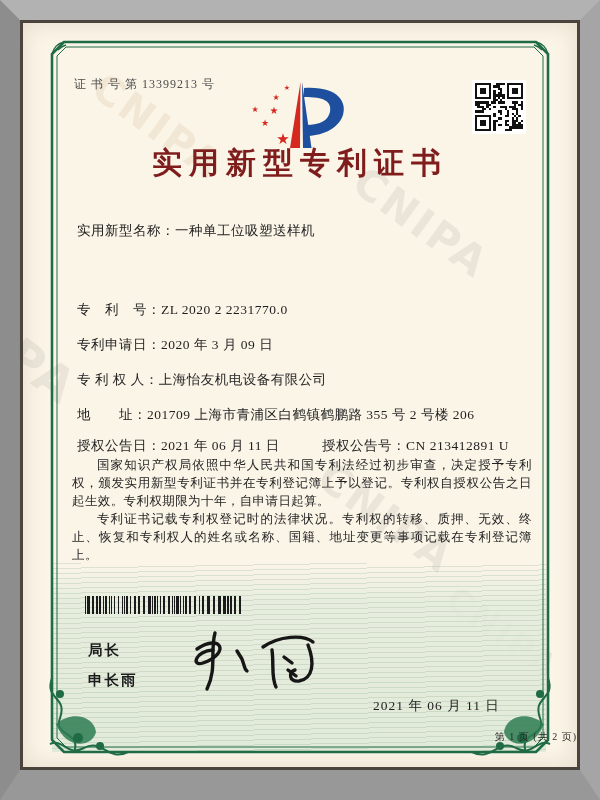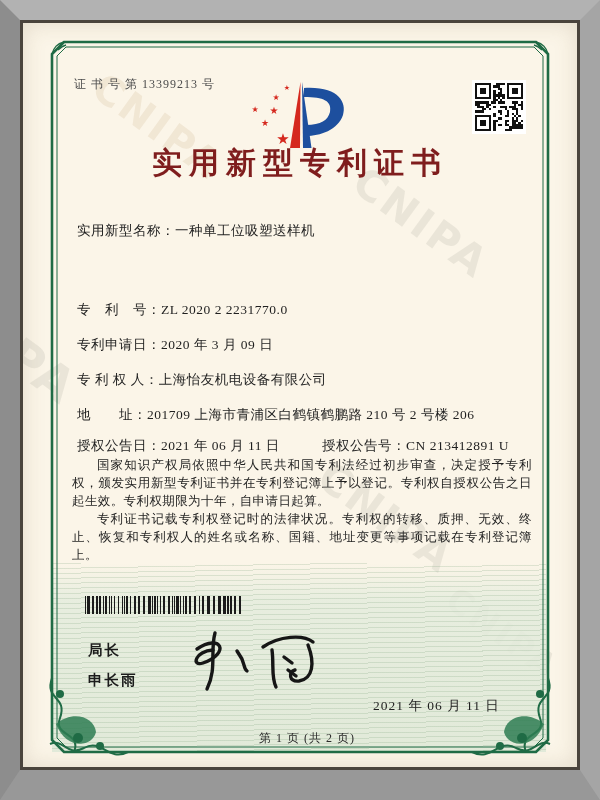--- a/index.html
+++ b/index.html
@@ -38,22 +38,22 @@
   .grant-extra{position:absolute;left:245px;top:0;white-space:nowrap;}
   .paras{position:absolute;left:49px;top:433px;width:460px;font-size:12.5px;
          line-height:18px;color:#1f1f1f;text-align:justify;letter-spacing:.4px;}
   .paras p{margin:0;text-indent:2em;}
   .barcode{position:absolute;left:62px;top:573px;width:156px;height:18px;display:flex;align-items:stretch;}
   .barcode span{display:block;height:100%;}
   .signer{position:absolute;left:65px;font-size:14.5px;font-weight:bold;color:#1c1c1c;
           font-family:"Liberation Sans","DejaVu Sans",sans-serif;letter-spacing:2px;}
   .signature{position:absolute;left:152px;top:596px;}
   .issue-date{position:absolute;left:350px;top:674px;font-size:13.5px;color:#1f1f1f;letter-spacing:1px;}
-  .page-footer{position:absolute;left:0;right:0;top:707px;text-align:center;
-          font-size:12px;color:#2a2a2a;letter-spacing:1px;padding-left:14px;}
+  .page-footer{position:absolute;left:0;right:0;top:707px;text-align:right;
+          font-size:10px;color:#2a2a2a;letter-spacing:1px;padding-left:14px;}
 </style>
 </head>
 <body>
 
 <div class="stage">
   <div class="frame"></div>
   <div class="frame-edge"></div>
 
   <div class="paper" style="background: rgb(251, 245, 232);">
 
@@ -244,21 +244,21 @@
         <rect x="1" y="15" width="5" height="5" fill="#fff"></rect>
         <rect x="2" y="16" width="3" height="3" fill="#111"></rect>
       </svg>
 
     <h1 class="title">实用新型专利证书</h1>
 
     <div class="field" style="top:199px"><span>实用新型名称：</span><span>一种单工位吸塑送样机</span></div>
     <div class="field" style="top:278px"><span>专　利　号：</span><span>ZL 2020 2 2231770.0</span></div>
     <div class="field" style="top:313px"><span>专利申请日：</span><span>2020 年 3 月 09 日</span></div>
     <div class="field" style="top:348px"><span>专 利 权 人：</span><span>上海怡友机电设备有限公司</span></div>
-    <div class="field" style="top:383px"><span>地　　址：</span><span>201709 上海市青浦区白鹤镇鹤鹏路 210 号 2 号楼 206</span></div>
+    <div class="field" style="top:383px"><span>地　　址：</span><span>201709 上海市青浦区白鹤镇鹤鹏路 355 号 2 号楼 206</span></div>
 
     <div class="field" style="top:414px;right:62px">
       <span>授权公告日：</span><span>2021 年 06 月 11 日</span>
       <span class="grant-extra"><span>授权公告号：</span><span>CN 213412891 U</span></span>
     </div>
 
     <div class="paras">
       <p>国家知识产权局依照中华人民共和国专利法经过初步审查，决定授予专利权，颁发实用新型专利证书并在专利登记簿上予以登记。专利权自授权公告之日起生效。专利权期限为十年，自申请日起算。</p>
       <p>专利证书记载专利权登记时的法律状况。专利权的转移、质押、无效、终止、恢复和专利权人的姓名或名称、国籍、地址变更等事项记载在专利登记簿上。</p>
     </div>

